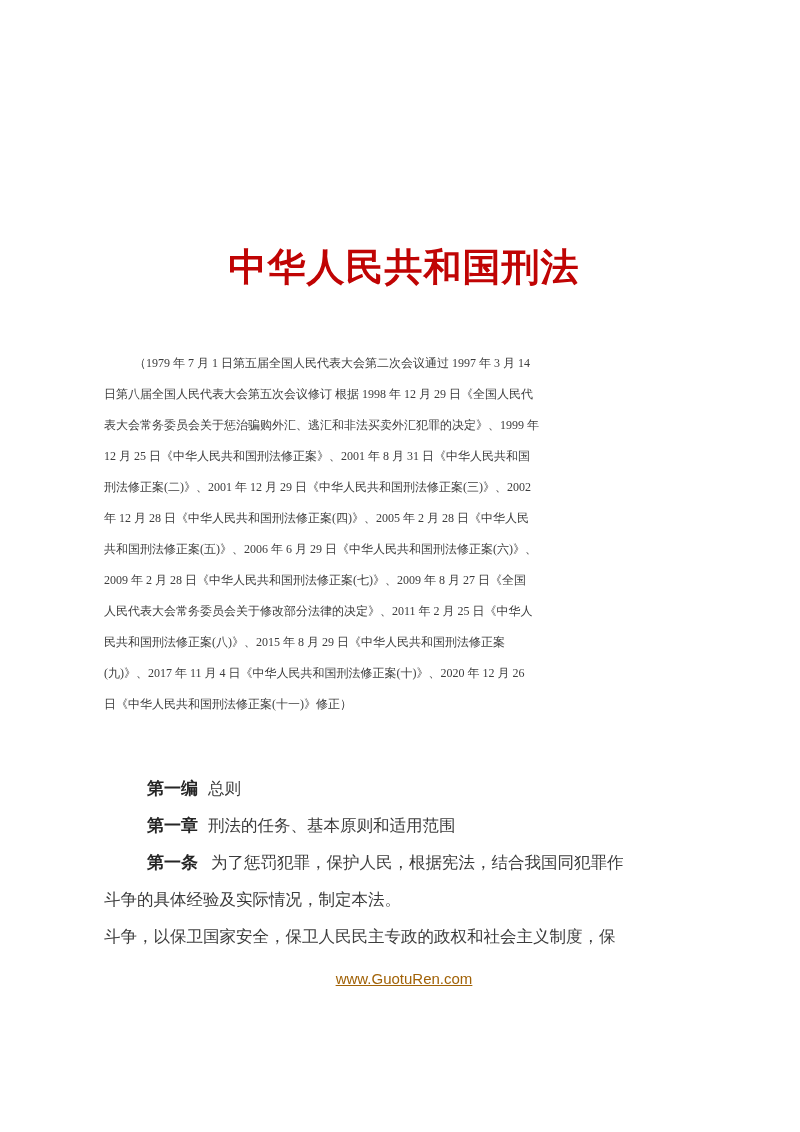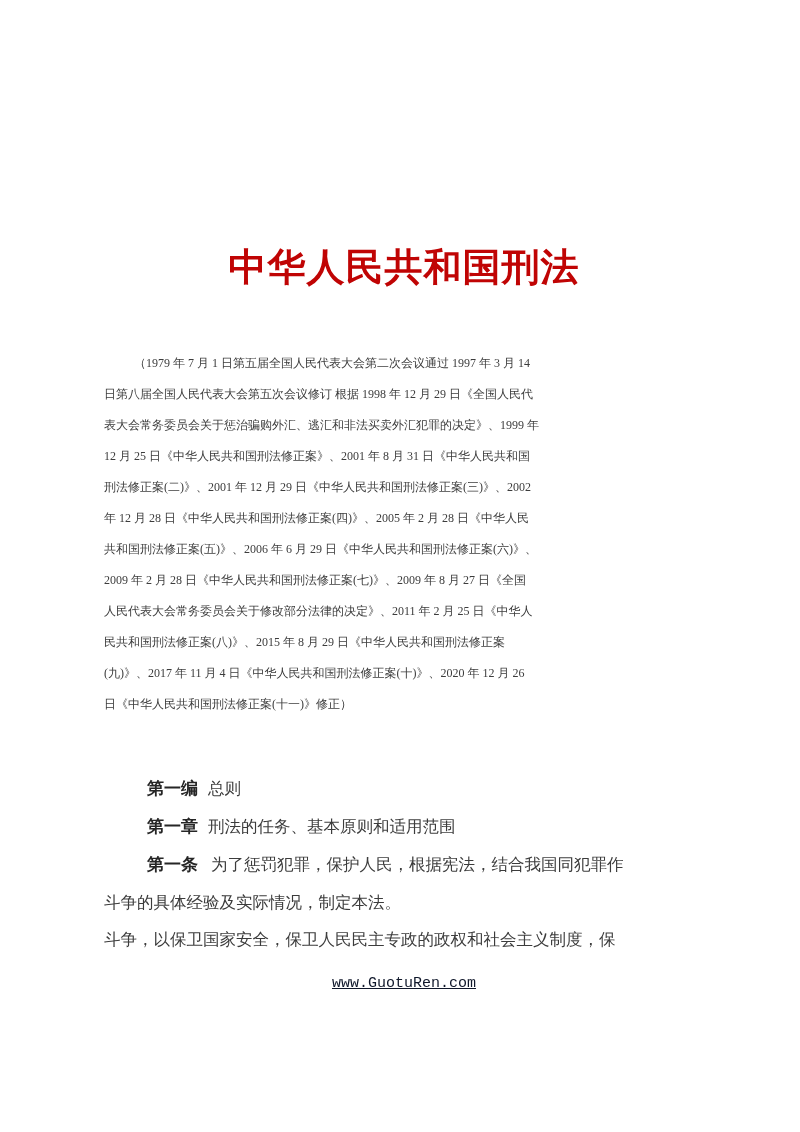--- a/index.html
+++ b/index.html
@@ -45,21 +45,21 @@
     font-size: 16.5px;
     line-height: 37px;
   }
   .articles .line {
     white-space: nowrap;
   }
   .articles .line.indent {
     padding-left: 43px;
   }
   .label {
-    font-family: Liberation Mono, monospace;
+    font-family: Liberation Serif, serif;
     font-weight: bold;
     font-size: 17px;
     color: #262626;
   }
   .label.heading { margin-right: 10px; }
   .label.article { margin-right: 13px; }
   .footer {
     margin-top: 13px;
     text-align: center;
   }
@@ -74,24 +74,23 @@
     font-weight: normal;
     color: #9a9a9a;
     padding: 0 7px;
   }
   .sitelink {
     font-family: "Liberation Sans", "DejaVu Sans", sans-serif;
     font-size: 15px;
     line-height: 22px;
   }
   .sitelink a {
-    color: #0f172a;
+    color: #a16207;
     text-decoration: underline;
     cursor: pointer;
-    font-family: Liberation Mono, monospace;
   }
 </style>
 </head>
 <body>
 
 <div class="page">
 
   <h1 class="doc-title">中华人民共和国刑法</h1>
 
   <div class="preamble">

